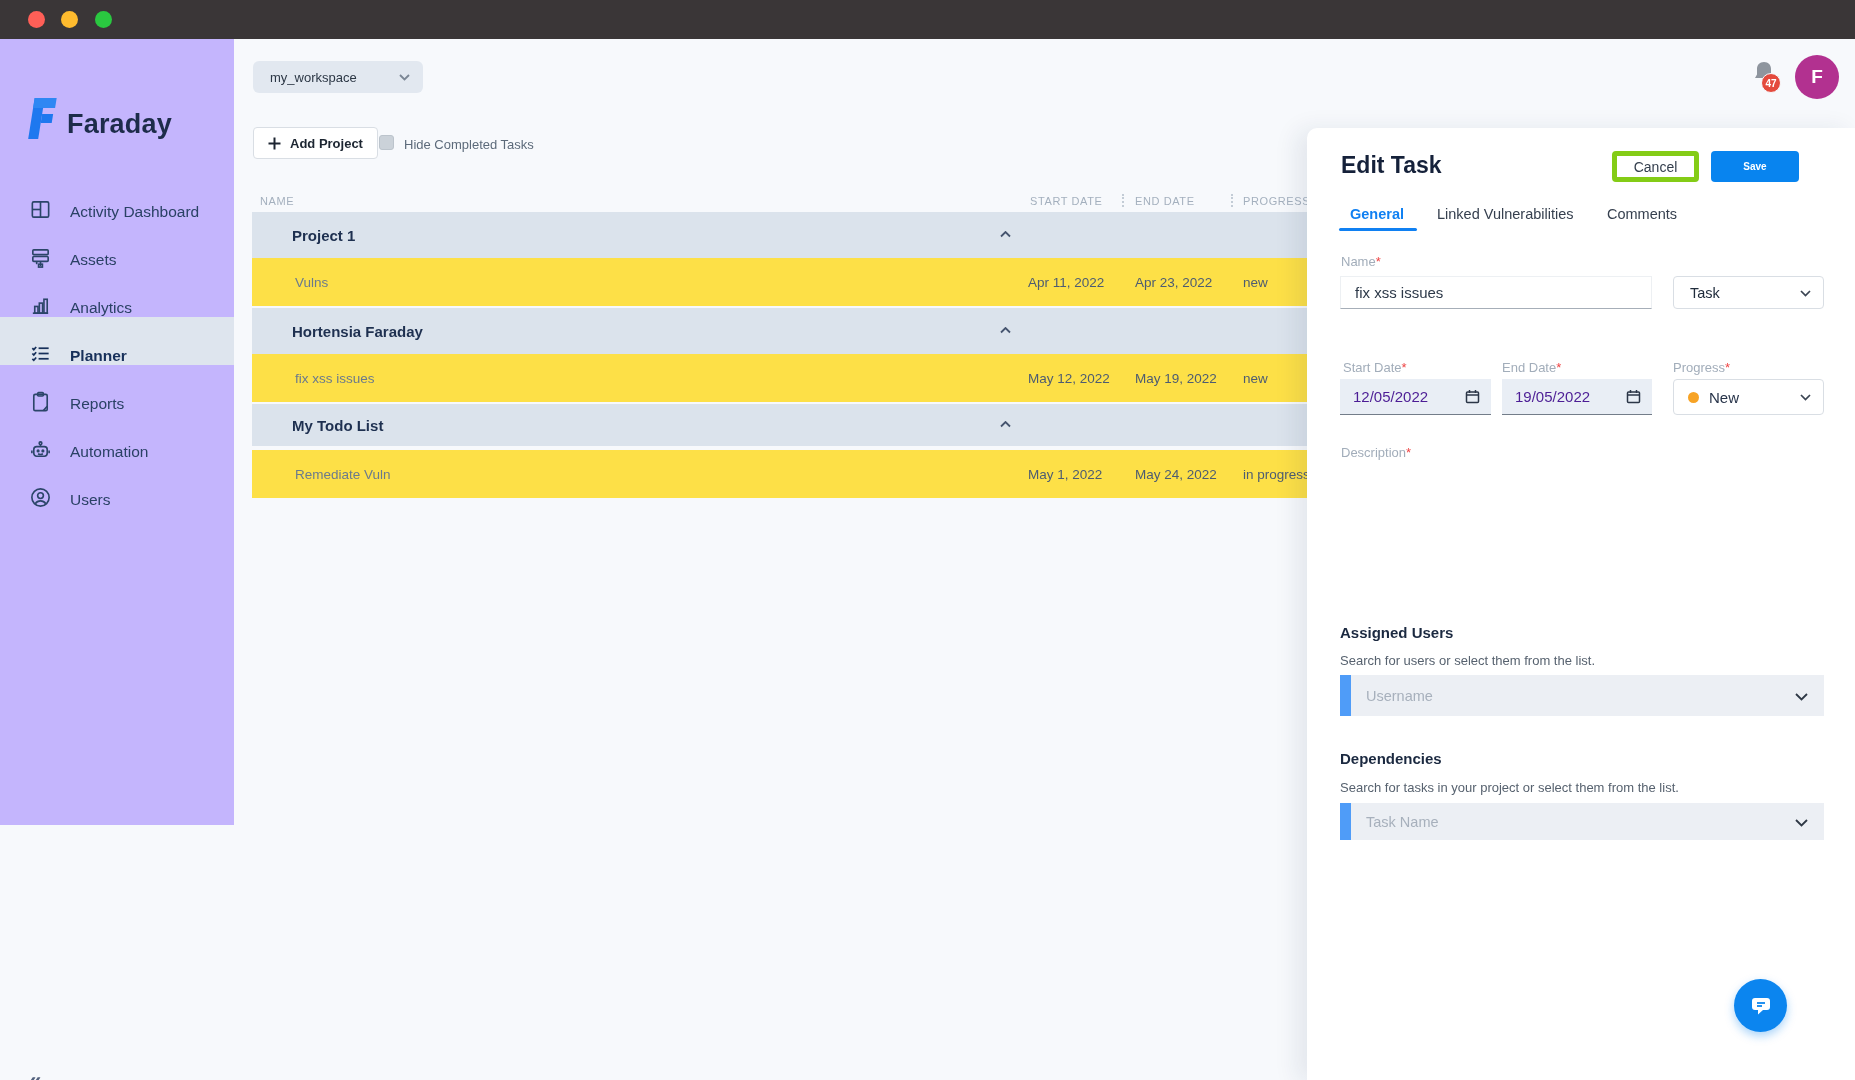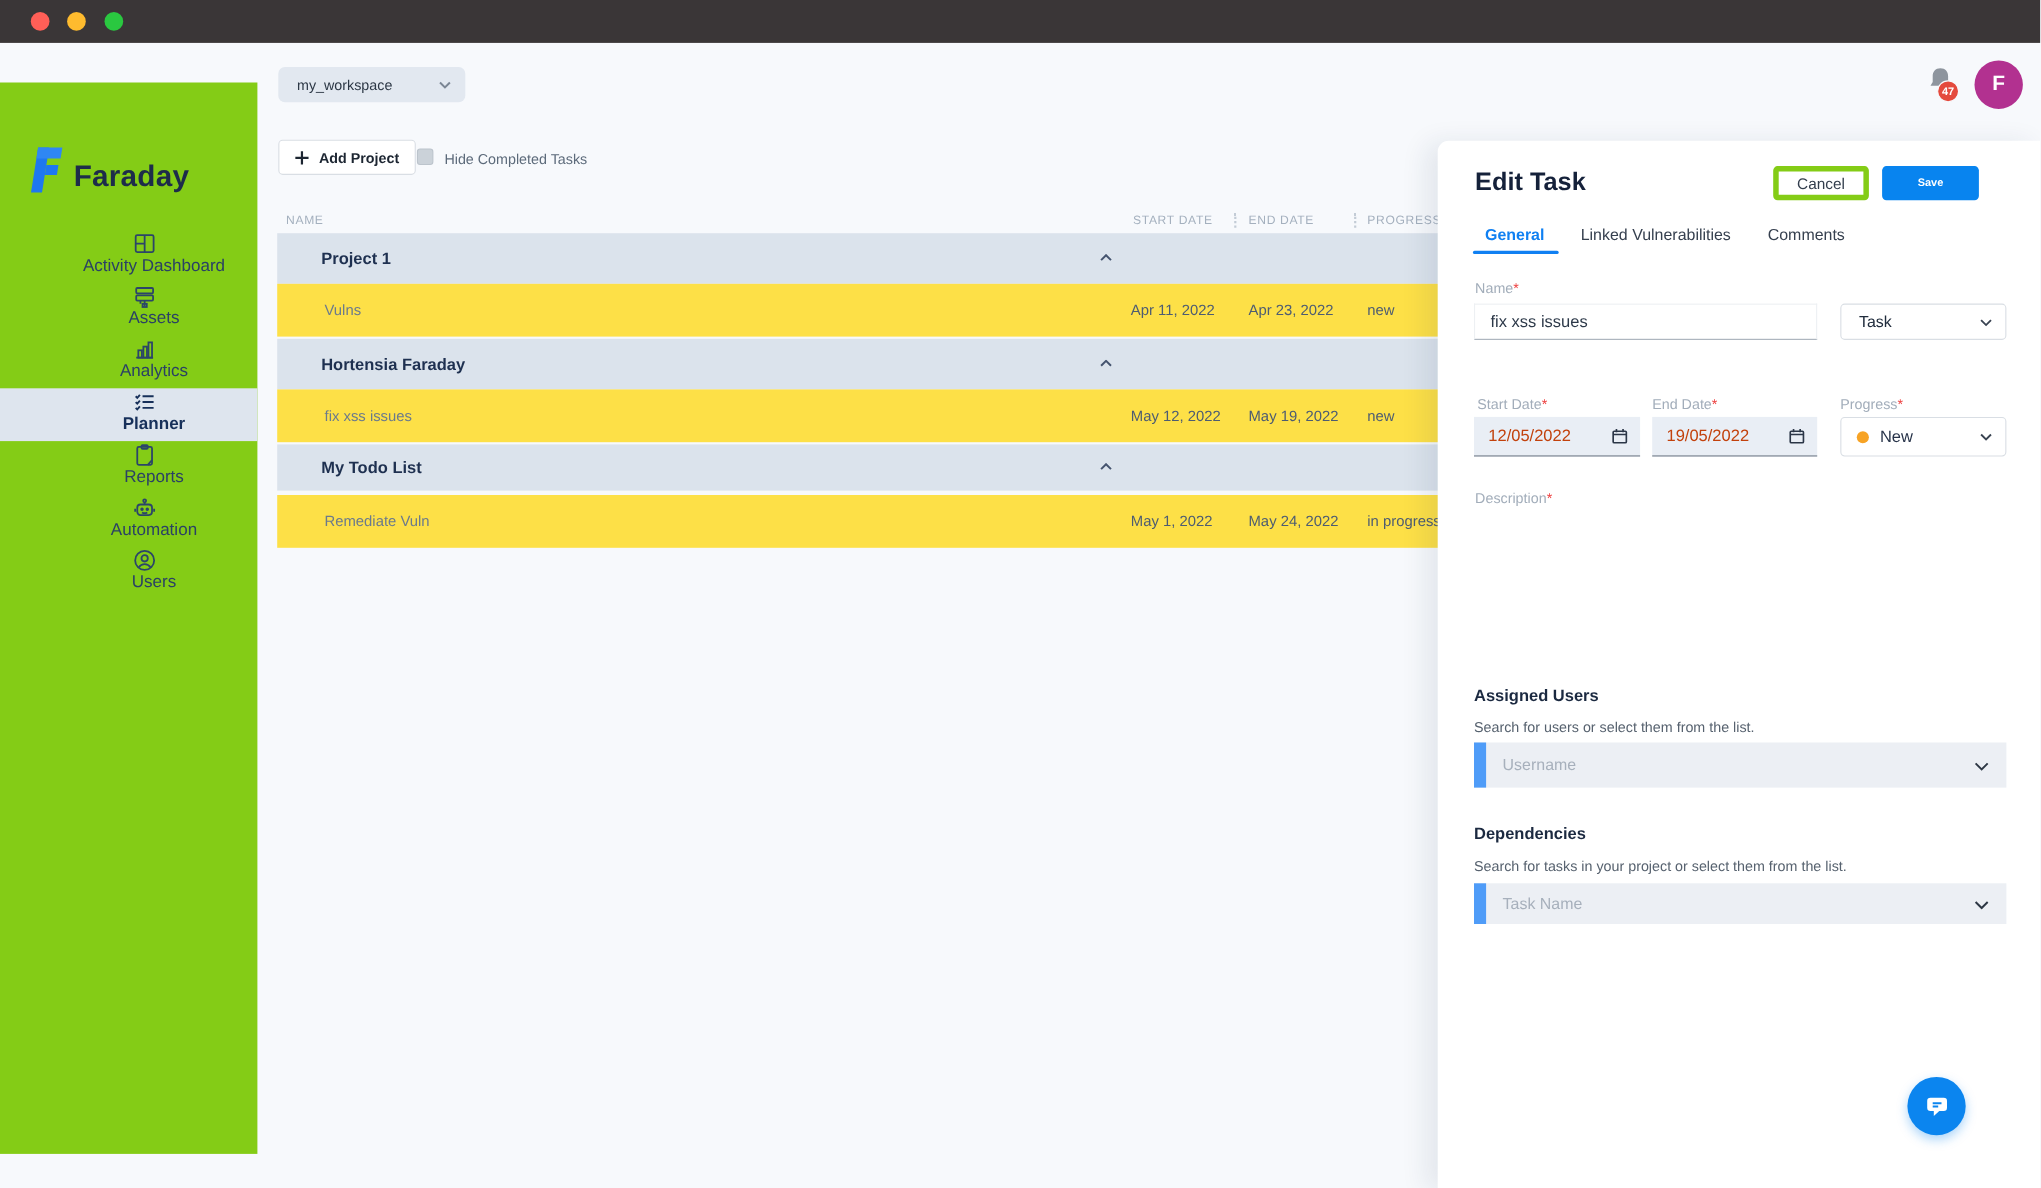--- a/index.html
+++ b/index.html
@@ -8,25 +8,25 @@
   #app { position:relative; width:1855px; height:1080px; overflow:hidden; background:#f7f9fc; }
 
   
   .topbar { position:absolute; left:0; top:0; width:1855px; height:39px; background:#3a3637; }
   .light { position:absolute; top:11px; width:17px; height:17px; border-radius:50%; }
   .light.red { left:28px; background:#ff5f57; }
   .light.yellow { left:61px; background:#febb2e; }
   .light.green { left:95px; background:#2ac840; }
 
   
-  .sidebar { position:absolute; left:0; top:39px; width:234px; height:974px; background:#84cc16;margin-top:36px; }
+  .sidebar { position:absolute; left:0; top:39px; width:234px; height:786px; background:#c4b5fd; }
   .logo { position:absolute; left:27px; top:57px; width:32px; height:45px; }
   .brand { position:absolute; left:67px; top:70px; font-size:27px; font-weight:600; color:#1d2c4a; letter-spacing:.2px; }
   .nav { position:absolute; left:0; top:134px; width:234px; }
-  .nav-item { position:relative; height:48px; width:234px; display:flex; align-items:center; padding-left:28px; cursor:pointer;flex-direction:column; }
+  .nav-item { position:relative; height:48px; width:234px; display:flex; align-items:flex-end; padding-left:28px; cursor:pointer; }
   .nav-item.active { background:#dee5ee; }
   .nav-icon { width:24px; height:24px; flex:0 0 24px; display:flex; align-items:center; justify-content:center; }
   .nav-label { margin-left:18px; font-size:15.5px; color:#2a4165; }
   .nav-item.active .nav-label { font-weight:700; color:#17305a; }
   .collapse { position:absolute; left:29px; top:1029px; font-size:22px; font-weight:700; color:#54627e; cursor:pointer; letter-spacing:-1px; }
 
   
   .ws-select { position:absolute; left:253px; top:61px; width:170px; height:32px; background:#e2e8f0; border-radius:6px; display:flex; align-items:center; cursor:pointer; }
   .ws-select .ws-text { margin-left:17px; font-size:13px; color:#2c3745; }
   .ws-select .chev { position:absolute; right:13px; top:13px; }
@@ -66,21 +66,21 @@
   .tab-underline { position:absolute; left:32px; top:100px; width:78px; height:3px; background:#1080f2; border-radius:2px; }
 
   .fld-label { position:absolute; font-size:13px; color:#a2adba; }
   .req { color:#ee4444; }
   .name-input { position:absolute; left:33px; top:148px; width:312px; height:33px; background:#fff; border:1px solid #edf0f3; border-bottom:1px solid #a6aeb8; padding-left:14px; font-size:15px; color:#2d3949; font-family:"Liberation Sans", sans-serif; outline:none; }
   .type-select { position:absolute; left:366px; top:148px; width:151px; height:33px; background:#fff; border:1px solid #d9dee4; border-radius:4px; display:flex; align-items:center; cursor:pointer; }
   .type-select .sel-text { margin-left:16px; font-size:14.5px; color:#202c3c; }
   .sel-chev { position:absolute; right:12px; top:50%; margin-top:-3px; }
 
   .date-field { position:absolute; top:251px; height:36px; background:#e9eef5; border-bottom:1px solid #737d89; display:flex; align-items:center; cursor:pointer; }
-  .date-field .d-text { margin-left:13px; font-size:15px; color:#c2410c; }
+  .date-field .d-text { margin-left:13px; font-size:15px; color:#4c1d95; }
   .date-field .cal { position:absolute; right:11px; top:10px; }
   .df-start { left:33px; width:151px; } .df-end { left:195px; width:150px; }
   .prog-select { position:absolute; left:366px; top:251px; width:151px; height:36px; background:#fff; border:1px solid #d9dee4; border-radius:4px; display:flex; align-items:center; cursor:pointer; }
   .prog-dot { width:11px; height:11px; border-radius:50%; background:#f7a325; margin-left:14px; }
   .prog-select .sel-text { margin-left:10px; font-size:15px; color:#273349; }
 
   .desc-area { position:absolute; left:33px; top:338px; width:484px; height:132px; background:#e9edf3; border:none; border-bottom:1px solid #97a1ac; padding:16px 14px; font-size:14.5px; color:#333f4d; font-family:"Liberation Sans", sans-serif; resize:none; outline:none; }
 
   .sec-heading { position:absolute; left:33px; font-size:15px; font-weight:700; color:#1b2940; }
   .sec-helper { position:absolute; left:33px; font-size:13px; color:#57626f; }

